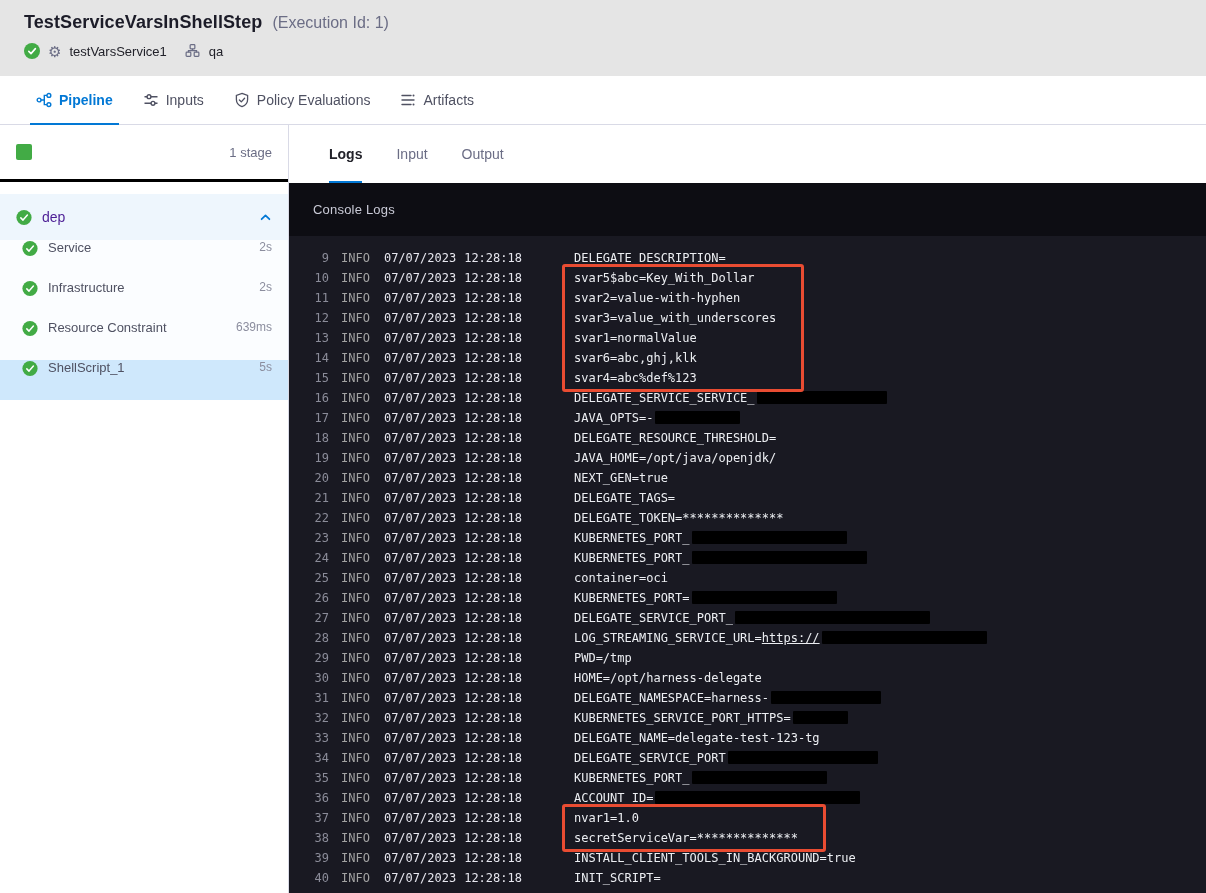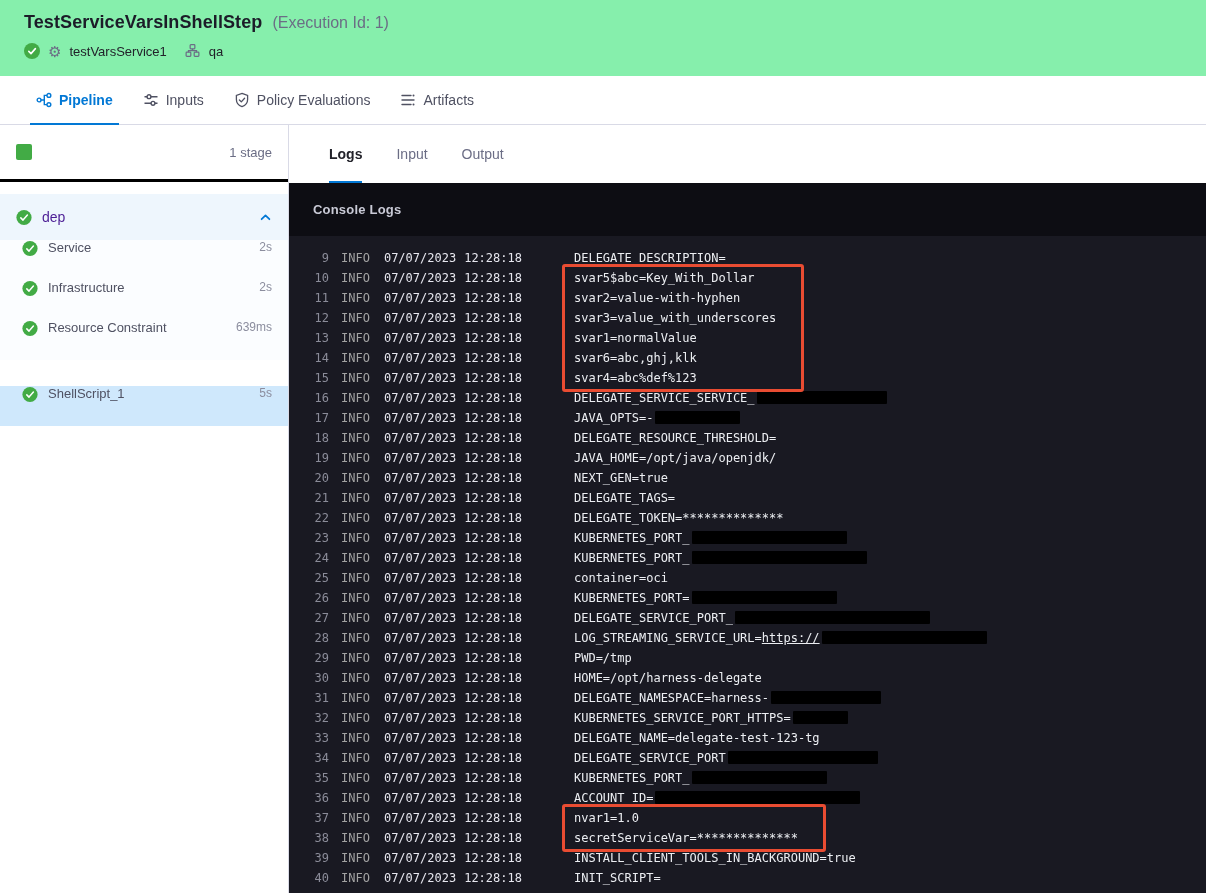--- a/index.html
+++ b/index.html
@@ -1,21 +1,21 @@
 <!DOCTYPE html>
 <html><head>
 <meta charset="utf-8">
 <style>
   * { box-sizing: border-box; margin: 0; padding: 0; }
   html,body { width:1206px; height:893px; }
   body { font-family: "Liberation Sans", sans-serif; background:#fff; overflow:hidden; }
   .app { width:1206px; height:893px; display:flex; flex-direction:column; overflow:hidden; }
 
   
-  .header { height:76px; padding:12px 0 0 24px; background:#86efac; flex:none; }
+  .header { height:76px; padding:12px 0 0 24px; background:#e5e5e5; flex:none; }
   .title-row { display:flex; align-items:baseline; gap:10px; }
   .title-row h1 { font-size:18px; font-weight:bold; color:#1c1c28; letter-spacing:.1px; }
   .exec-id { font-size:16px; color:#6b6d85; }
   .meta-row { margin-top:10px; display:flex; align-items:center; gap:8px; font-size:13px; color:#22222a; }
   .meta-row .gear { font-size:15px; color:#6b6d85; line-height:1; }
   .meta-row .svc-name { margin-right:10px; }
   .icon16 { width:16px; height:16px; display:inline-flex; }
 
   
   .tabbar { height:49px; flex:none; display:flex; align-items:stretch; padding-left:24px; gap:6px; border-bottom:1px solid #d9dae6; background:#fff; position:relative; }
@@ -30,33 +30,33 @@
   
   .sidebar { width:289px; flex:none; background:#fff; border-right:1px solid #d9dae6; }
   .stage-header { height:57px; display:flex; align-items:center; padding:0 16px; border-bottom:3px solid #000000; }
   .stage-square { width:16px; height:16px; border-radius:2px; background:#42ab45; }
   .stage-count { margin-left:auto; font-size:13px; color:#6b6d85; }
   .stage-card { margin-top:12px; }
   .stage-row { height:46px; display:flex; align-items:center; gap:10px; padding:0 16px; background:#eef6fd; cursor:pointer; }
   .stage-row .stage-name { font-size:14px; color:#4c1d95; }
   .stage-row .chev { margin-left:auto; display:inline-flex; }
   .step-row { height:40px; display:flex; align-items:flex-start; gap:10px; padding:0 16px 0 22px; font-size:13px; color:#4f5162; cursor:pointer; background:#fbfdff; }
-  .step-row.selected { background:#cfe8fc;margin-top:26px; }
+  .step-row.selected { background:#cfe8fc; }
   .step-row .dur { margin-left:auto; font-size:12px; color:#8b8d9e; }
 
   
   .console-pane { flex:1; display:flex; flex-direction:column; min-width:0; background:#fff; }
   .console-tabs { height:58px; flex:none; display:flex; align-items:stretch; padding-left:40px; gap:34px; background:#fff; }
   .ctab { display:flex; align-items:center; font-size:14px; color:#6b6d85; position:relative; cursor:pointer; }
   .ctab.active { color:#22222a; font-weight:bold; }
   .ctab.active::after { content:''; position:absolute; left:0; right:0; bottom:0; height:2px; background:#0278d5; }
 
   .console { flex:1; display:flex; flex-direction:column; min-height:0; background:#191922; }
   .console-header { height:53px; flex:none; display:flex; align-items:center; padding-left:24px; background:#0d0d13; }
-  .console-header span { font-size:13px; font-weight:bold; color:#c9cad6; letter-spacing:.2px; }
+  .console-header span { font-size:13px; font-weight:normal; color:#c9cad6; letter-spacing:.2px; }
   .log-area { flex:1; overflow:hidden; }
   .log-lines { position:relative; padding:12px 0 0 8px; font-family:"DejaVu Sans Mono", monospace; font-size:12px; }
   .log-line { height:20px; display:flex; align-items:center; white-space:pre; }
   .ln   { width:32px; text-align:right; color:#8b8c99; flex:none; }
   .lvl  { margin-left:12px; color:#a3a3a3; flex:none; }
   .ldate{ margin-left:14px; color:#e7e7ef; flex:none; }
   .ltime{ margin-left:8px;  color:#e7e7ef; flex:none; }
   .msg  { margin-left:52px; color:#eceef2; }
   .msg .loglink { text-decoration:underline; cursor:pointer; }
   .redact { display:inline-block; height:13px; background:#000; vertical-align:-2px; margin-left:2px; border-radius:1px; }

